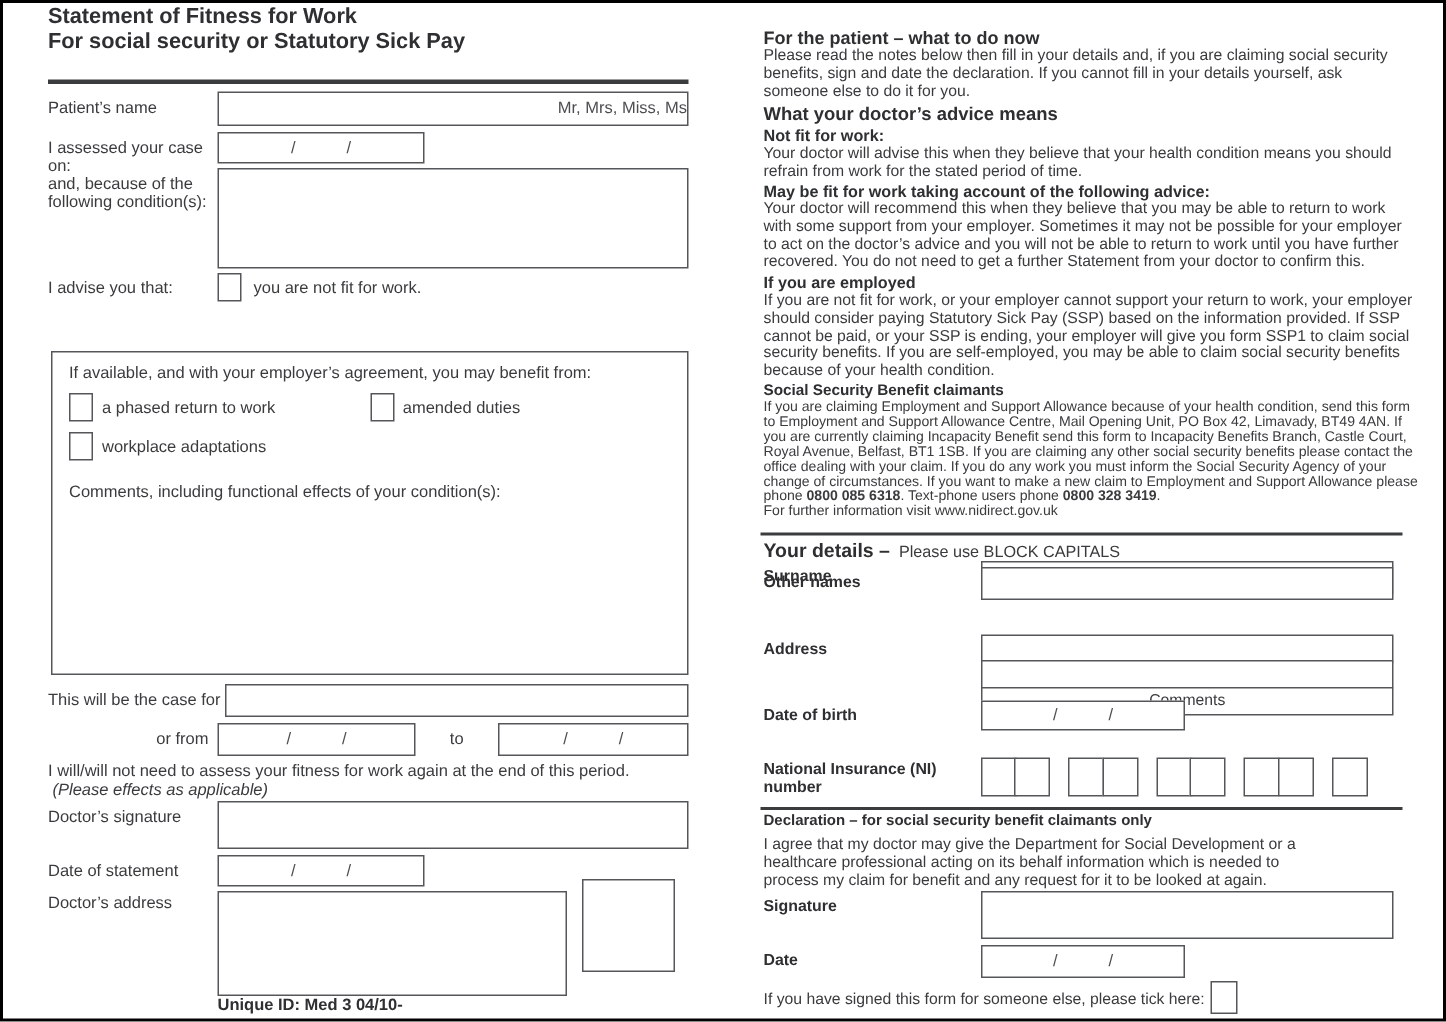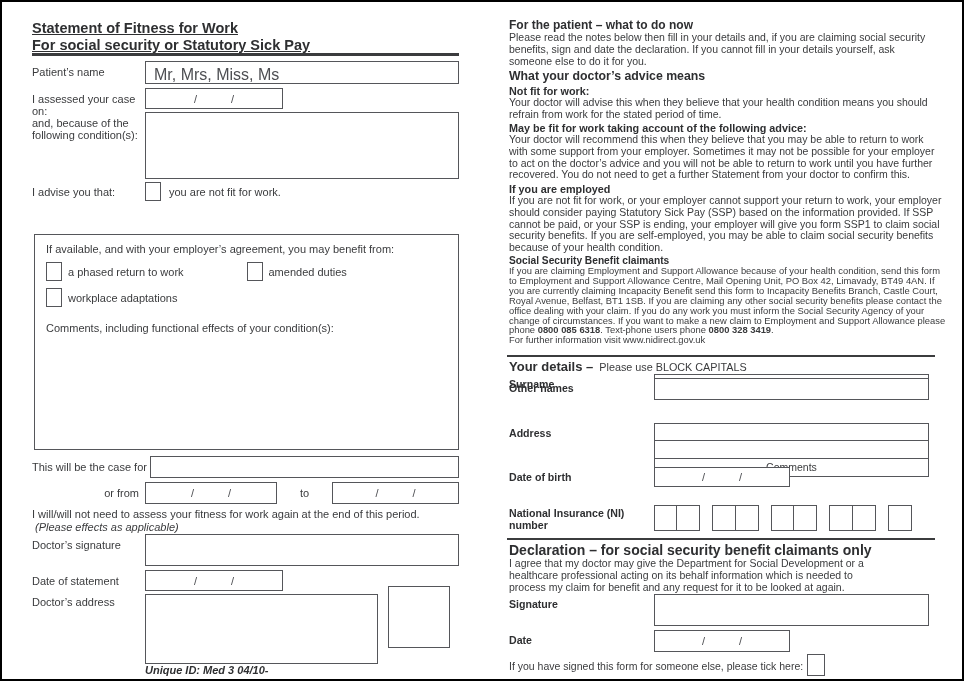--- a/index.html
+++ b/index.html
@@ -5,43 +5,43 @@
   html,body{margin:0;padding:0;background:#888;}
   .page{position:relative;width:964px;height:681px;box-sizing:border-box;background:#fff;
         border:2px solid #000;font-family:"Liberation Sans",sans-serif;color:#3a3b3d;overflow:hidden;}
   .abs{position:absolute;}
   .row{display:flex;}
   .lbl{font-size:11px;color:#3a3b3d;flex:none;}
   .blbl{font-size:10.6px;font-weight:bold;color:#2e2f31;flex:none;}
   .box{border:1.6px solid #55565a;background:#fff;box-sizing:border-box;}
   .cbx{border:1.6px solid #55565a;width:16px;height:19px;background:#fff;box-sizing:border-box;flex:none;}
   .dbox{display:flex;justify-content:center;gap:34px;align-items:center;font-size:11px;color:#4d4e52;}
-  .hint{font-size:16px;color:#4d4e52;padding:4px 0 0 8px;}
+  .hint{font-size:11px;color:#4d4e52;padding:4px 0 0 8px;text-align:right;}
   .rule{background:#3b3c3e;height:2px;}
   .h-big{font-size:14.5px;font-weight:bold;color:#2e2f31;line-height:17px;}
   .p-body{font-size:10.5px;line-height:11.8px;color:#3a3b3d;}
   .h-sub{font-size:10.8px;font-weight:bold;color:#2e2f31;}
   
-  #l-title{left:30px;top:18px;width:427px;text-decoration:underline;}
+  #l-title{left:30px;top:1px;width:427px;}
   #l-rule{left:30px;top:51px;width:427px;height:2.5px;}
   #l-patient{left:30px;top:59px;width:427px;}
   #l-assessed{left:30px;top:86px;width:427px;}
   #l-cond{left:30px;top:110px;width:427px;}
   #l-advise1{left:30px;top:180px;width:427px;}
   #l-advise2{left:143px;top:204px;width:314px;}
   #l-bigbox{left:32px;top:232px;width:425px;height:216px;padding:8px 11px;}
   .benefit-row{display:flex;margin-top:7px;}
   .benefit-item{display:flex;width:219px;}
   #l-casefor{left:30px;top:454px;width:427px;}
   #l-orfrom{left:30px;top:480px;width:427px;}
   #l-reassess{left:30px;top:506px;width:427px;font-size:11px;line-height:12.5px;}
   #l-sig{left:30px;top:532px;width:427px;}
   #l-datestmt{left:30px;top:568px;width:427px;}
   #l-addr{left:30px;top:592px;width:427px;}
-  #l-uid{left:143px;top:662px;font-size:11px;font-weight:bold;color:#2e2f31;font-style:italic;}
+  #l-uid{left:143px;top:662px;font-size:11px;font-weight:bold;color:#2e2f31;}
   .lblcol{width:113px;padding-top:5px;}
   
   #r-h1{left:507px;top:16px;font-size:12px;font-weight:bold;color:#2e2f31;}
   #r-p1{left:507px;top:30px;width:420px;}
   #r-h2{left:507px;top:67px;font-size:12.3px;font-weight:bold;color:#2e2f31;}
   #r-h3a{left:507px;top:83px;}
   #r-p2{left:507px;top:95px;width:432px;}
   #r-h3b{left:507px;top:120px;}
   #r-p3{left:507px;top:132px;width:434px;}
   #r-h3c{left:507px;top:181px;}
@@ -49,21 +49,21 @@
   #r-h3d{left:507px;top:253px;font-size:10.2px;}
   #r-p5{left:507px;top:264px;width:440px;font-size:9.4px;line-height:9.9px;}
   #r-rule1{left:505px;top:353px;width:428px;}
   #r-details{left:507px;top:357px;display:flex;align-items:baseline;gap:6px;}
   #r-surname{left:507px;top:372px;width:420px;}
   #r-othernames{left:507px;top:376px;width:420px;}
   #r-address{left:507px;top:421px;width:420px;}
   #r-dob{left:507px;top:465px;width:420px;}
   #r-ni{left:507px;top:503px;width:420px;}
   #r-rule2{left:505px;top:536px;width:428px;}
-  #r-declh{left:507px;top:540px;font-size:14px;font-weight:bold;color:#2e2f31;}
+  #r-declh{left:507px;top:540px;font-size:10px;font-weight:bold;color:#2e2f31;}
   #r-declp{left:507px;top:556px;width:368px;}
   #r-sigrow{left:507px;top:592px;width:420px;}
   #r-daterow{left:507px;top:628px;width:420px;}
   #r-tick{left:507px;top:652px;width:430px;align-items:flex-start;text-align:right;}
   .rlblcol{width:145px;padding-top:4px;}
   .nbx{border:1.6px solid #55565a;width:24px;height:26px;background:#fff;box-sizing:border-box;flex:none;}
   .nipair{display:flex;margin-right:12px;}
   .nipair .nbx + .nbx{margin-left:-1.6px;}
   .stack-box + .stack-box{margin-top:-1.6px;}
   .italic{font-style:italic;}

